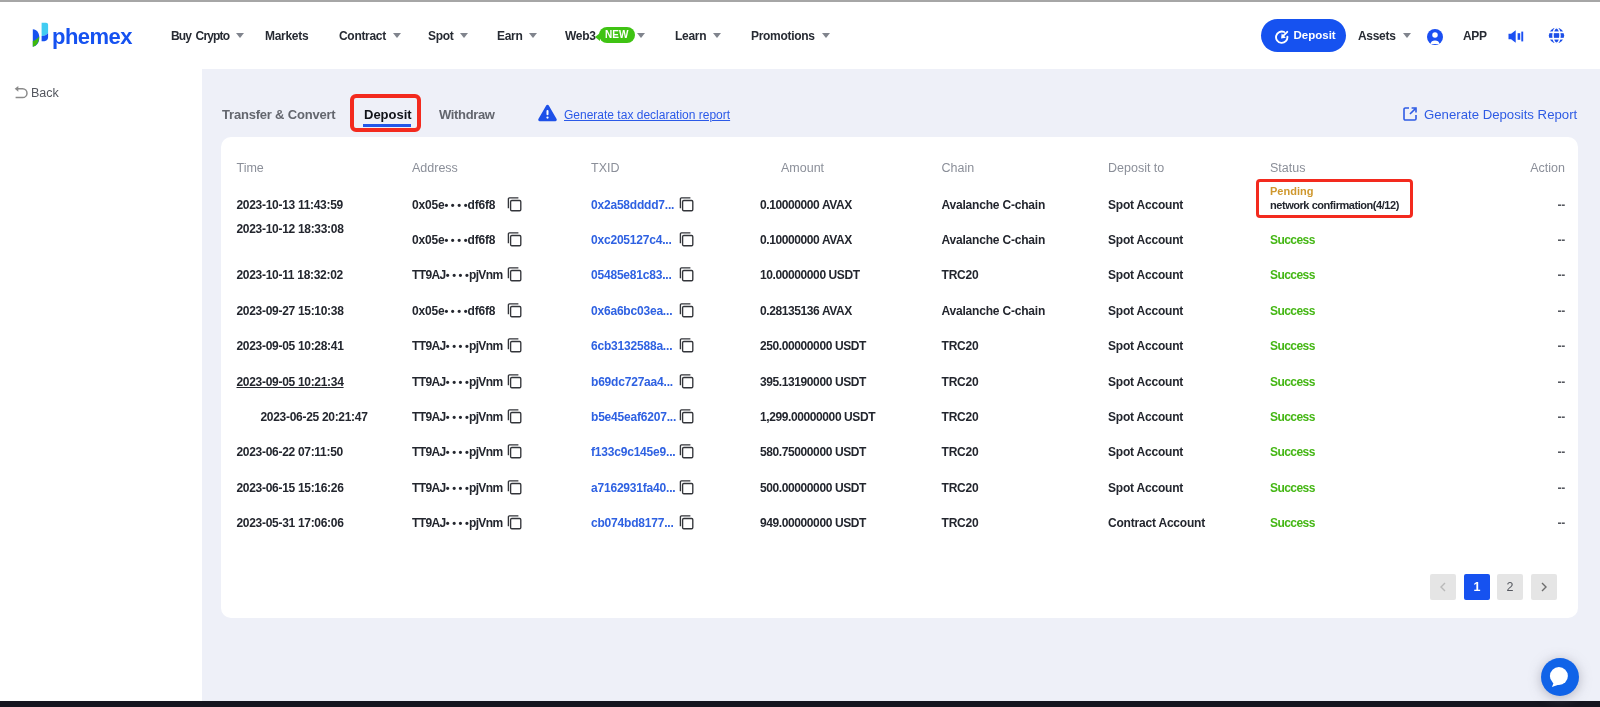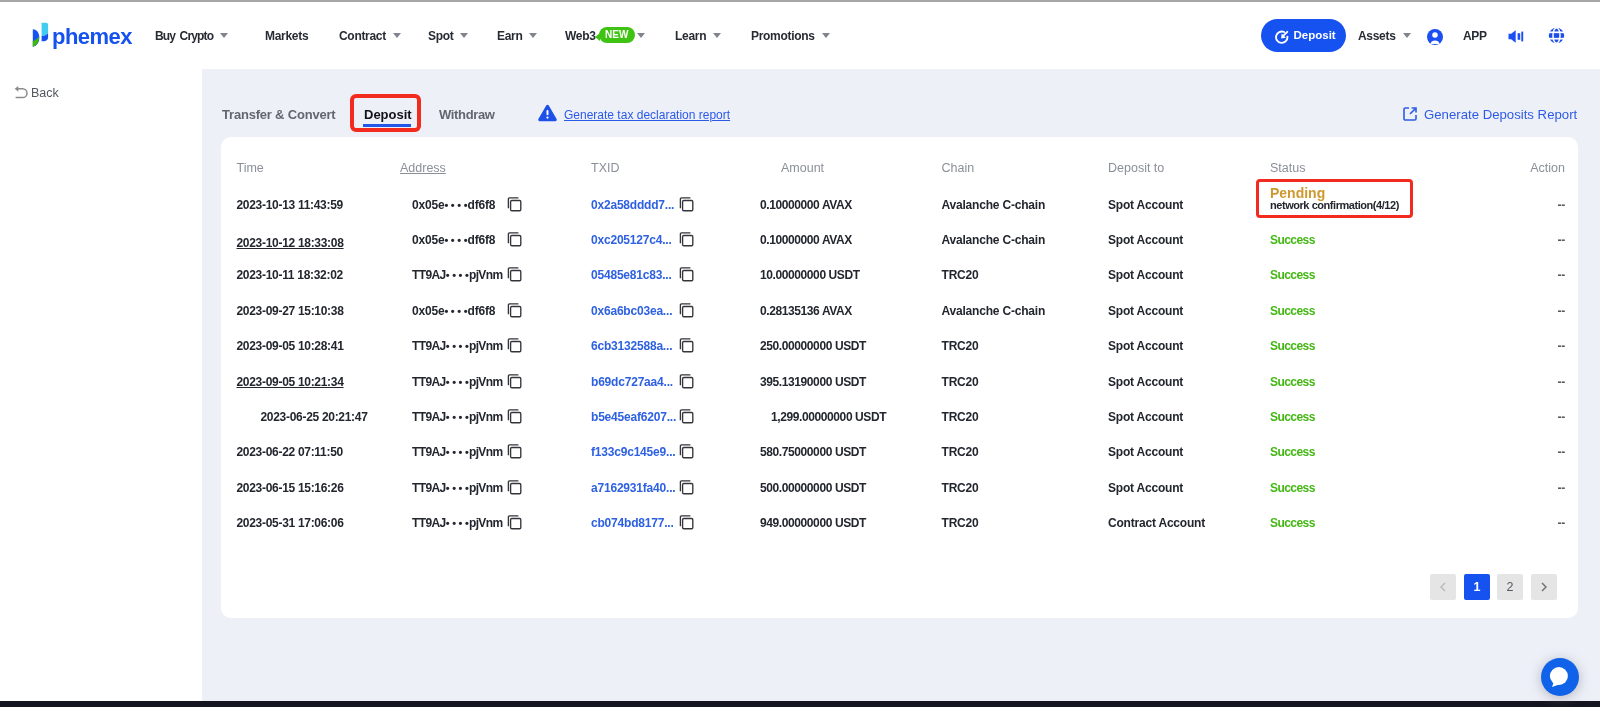--- a/index.html
+++ b/index.html
@@ -36,21 +36,21 @@
 <div class="bottombar"></div>
 
 <svg class="abs" style="left:32px; top:22px;" width="110" height="32" viewBox="0 0 110 32">
   <path d="M0.8 7.2 C5 7.5 7.3 11 7.3 15.6 C7.3 20.4 4.8 24.4 0.8 24.7 Z" fill="#1652f0"></path>
   <path d="M0.8 19 C3 18.4 5.4 17 7.1 14.4 C7.35 18.6 5.1 24 0.8 24.7 Z" fill="#3eb90c"></path>
   <path d="M9.6 0.8 L14 0.8 C15.2 0.8 16.1 1.7 16.1 2.9 L16.1 11.1 C13.8 13.7 11.6 14.4 9.6 14 Z" fill="#41ccf2"></path>
   <path d="M9.6 14 C11.6 14.4 13.8 13.7 16.1 11.1 L16.1 15.3 C16.1 17.4 14.6 19.1 12.4 19.2 L9.6 19.2 Z" fill="#1652f0"></path>
   <text x="20" y="22" font-family="Liberation Sans, sans-serif" font-size="22" font-weight="700" fill="#1652f0" letter-spacing="-0.55">phemex</text>
 </svg>
 
-<div class="navitem" style="left:155px; letter-spacing:-0.85px; word-spacing:2px;">Buy Crypto<span class="caret"></span></div>
+<div class="navitem" style="left:171px; letter-spacing:-0.85px; word-spacing:2px;">Buy Crypto<span class="caret"></span></div>
 <div class="navitem" style="left:265px;">Markets</div>
 <div class="navitem" style="left:339px;">Contract<span class="caret"></span></div>
 <div class="navitem" style="left:428px;">Spot<span class="caret"></span></div>
 <div class="navitem" style="left:497px;">Earn<span class="caret"></span></div>
 <div class="navitem" style="left:565px;text-align:center;">Web3</div>
 <div class="newbadge">NEW</div>
 <div class="navitem" style="left:637px;"><span class="caret" style="margin-left:0;"></span></div>
 <div class="navitem" style="left:675px;">Learn<span class="caret"></span></div>
 <div class="navitem" style="left:751px;">Promotions<span class="caret"></span></div>
 
@@ -105,45 +105,45 @@
 
 <svg class="abs" style="left:1403px; top:107px;" width="14" height="14" viewBox="0 0 14 14">
   <path d="M13 8 v3.7 a1.3 1.3 0 0 1 -1.3 1.3 H2.3 A1.3 1.3 0 0 1 1 11.7 V2.3 A1.3 1.3 0 0 1 2.3 1 H6" fill="none" stroke="#2e5be4" stroke-width="1.6"></path>
   <path d="M7 7 L12.4 1.6" stroke="#2e5be4" stroke-width="1.6"></path>
   <path d="M8.6 1 h4.4 v4.4" fill="none" stroke="#2e5be4" stroke-width="1.6"></path>
 </svg>
 <div class="abs" style="left:1424px; top:107px; font-size:13.2px; color:#2e5be4;">Generate Deposits Report</div>
 
 <div class="card" id="card">
 <div class="th" style="left:15.5px; top:24px;">Time</div>
-<div class="th" style="left:179px; top:24px;text-decoration:underline;">Address</div>
+<div class="th" style="left:191px; top:24px;">Address</div>
 <div class="th" style="left:370px; top:24px;">TXID</div>
 <div class="th" style="left:539px; top:24px;margin-left:21px;">Amount</div>
 <div class="th" style="left:720.5px; top:24px;">Chain</div>
 <div class="th" style="left:887px; top:24px;">Deposit to</div>
 <div class="th" style="left:1049px; top:24px;">Status</div>
 <div class="th" style="left:1244px; top:24px; width:100px; text-align:right;">Action</div>
 <div class="td" style="left:15.5px; top:60.5px; letter-spacing:-0.3px;">2023-10-13 11:43:59</div>
 <div class="td" style="left:191px; top:60.5px;">0x05e<span class="mask">••••</span>df6f8</div>
 <svg class="copyicon" style="left:286px; top:59.5px;" width="15" height="15" viewBox="0 0 15 15">
       <path d="M11.4 0.9 H2.4 a1.0 1.0 0 0 0 -1.0 1.0 V11.3" fill="none" stroke="#33353a" stroke-width="1.35"></path>
       <rect x="3.6" y="3.5" width="10.2" height="10.2" rx="1.2" fill="#fff" stroke="#33353a" stroke-width="1.35"></rect>
     </svg>
 <div class="tdlink" style="left:370px; top:60.5px;">0x2a58dddd7...</div>
 <svg class="copyicon" style="left:458px; top:59.5px;" width="15" height="15" viewBox="0 0 15 15">
       <path d="M11.4 0.9 H2.4 a1.0 1.0 0 0 0 -1.0 1.0 V11.3" fill="none" stroke="#33353a" stroke-width="1.35"></path>
       <rect x="3.6" y="3.5" width="10.2" height="10.2" rx="1.2" fill="#fff" stroke="#33353a" stroke-width="1.35"></rect>
     </svg>
 <div class="td" style="left:539px; top:60.5px; letter-spacing:-0.4px;">0.10000000 AVAX</div>
 <div class="td" style="left:720.5px; top:60.5px;">Avalanche C-chain</div>
 <div class="td" style="left:887px; top:60.5px;">Spot Account</div>
-<div class="abs" style="left:1049px; top:48px; font-size:14px; font-weight:700; color:#cf982e;">Pending</div>
+<div class="abs" style="left:1049px; top:48px; font-size:11px; font-weight:700; color:#cf982e;">Pending</div>
 <div class="abs" style="left:1049px; top:62px; font-size:11px; font-weight:700; color:#23262e; letter-spacing:-0.45px;">network confirmation(4/12)</div>
 <div class="td" style="left:1244px; top:60.5px; width:100px; text-align:right; color:#55585f;">--</div>
-<div class="td" style="left:15.5px; top:99px; letter-spacing:-0.3px;text-decoration:underline;">2023-10-12 18:33:08</div>
+<div class="td" style="left:15.5px; top:85px; letter-spacing:-0.3px;">2023-10-12 18:33:08</div>
 <div class="td" style="left:191px; top:95.9px;">0x05e<span class="mask">••••</span>df6f8</div>
 <svg class="copyicon" style="left:286px; top:94.9px;" width="15" height="15" viewBox="0 0 15 15">
       <path d="M11.4 0.9 H2.4 a1.0 1.0 0 0 0 -1.0 1.0 V11.3" fill="none" stroke="#33353a" stroke-width="1.35"></path>
       <rect x="3.6" y="3.5" width="10.2" height="10.2" rx="1.2" fill="#fff" stroke="#33353a" stroke-width="1.35"></rect>
     </svg>
 <div class="tdlink" style="left:370px; top:95.9px;">0xc205127c4...</div>
 <svg class="copyicon" style="left:458px; top:94.9px;" width="15" height="15" viewBox="0 0 15 15">
       <path d="M11.4 0.9 H2.4 a1.0 1.0 0 0 0 -1.0 1.0 V11.3" fill="none" stroke="#33353a" stroke-width="1.35"></path>
       <rect x="3.6" y="3.5" width="10.2" height="10.2" rx="1.2" fill="#fff" stroke="#33353a" stroke-width="1.35"></rect>
     </svg>
@@ -220,21 +220,21 @@
 <div class="td" style="left:191px; top:272.9px; letter-spacing:-0.6px;">TT9AJ<span class="mask">••••</span>pjVnm</div>
 <svg class="copyicon" style="left:286px; top:271.9px;" width="15" height="15" viewBox="0 0 15 15">
       <path d="M11.4 0.9 H2.4 a1.0 1.0 0 0 0 -1.0 1.0 V11.3" fill="none" stroke="#33353a" stroke-width="1.35"></path>
       <rect x="3.6" y="3.5" width="10.2" height="10.2" rx="1.2" fill="#fff" stroke="#33353a" stroke-width="1.35"></rect>
     </svg>
 <div class="tdlink" style="left:370px; top:272.9px;">b5e45eaf6207...</div>
 <svg class="copyicon" style="left:458px; top:271.9px;" width="15" height="15" viewBox="0 0 15 15">
       <path d="M11.4 0.9 H2.4 a1.0 1.0 0 0 0 -1.0 1.0 V11.3" fill="none" stroke="#33353a" stroke-width="1.35"></path>
       <rect x="3.6" y="3.5" width="10.2" height="10.2" rx="1.2" fill="#fff" stroke="#33353a" stroke-width="1.35"></rect>
     </svg>
-<div class="td" style="left:550px; top:272.9px; letter-spacing:-0.4px;">1,299.00000000 USDT</div>
+<div class="td" style="left:539px; top:272.9px; letter-spacing:-0.4px;">1,299.00000000 USDT</div>
 <div class="td" style="left:720.5px; top:272.9px;">TRC20</div>
 <div class="td" style="left:887px; top:272.9px;">Spot Account</div>
 <div class="success" style="left:1049px; top:272.9px;">Success</div>
 <div class="td" style="left:1244px; top:272.9px; width:100px; text-align:right; color:#55585f;">--</div>
 <div class="td" style="left:15.5px; top:308.3px; letter-spacing:-0.3px;">2023-06-22 07:11:50</div>
 <div class="td" style="left:191px; top:308.3px; letter-spacing:-0.6px;">TT9AJ<span class="mask">••••</span>pjVnm</div>
 <svg class="copyicon" style="left:286px; top:307.3px;" width="15" height="15" viewBox="0 0 15 15">
       <path d="M11.4 0.9 H2.4 a1.0 1.0 0 0 0 -1.0 1.0 V11.3" fill="none" stroke="#33353a" stroke-width="1.35"></path>
       <rect x="3.6" y="3.5" width="10.2" height="10.2" rx="1.2" fill="#fff" stroke="#33353a" stroke-width="1.35"></rect>
     </svg>

